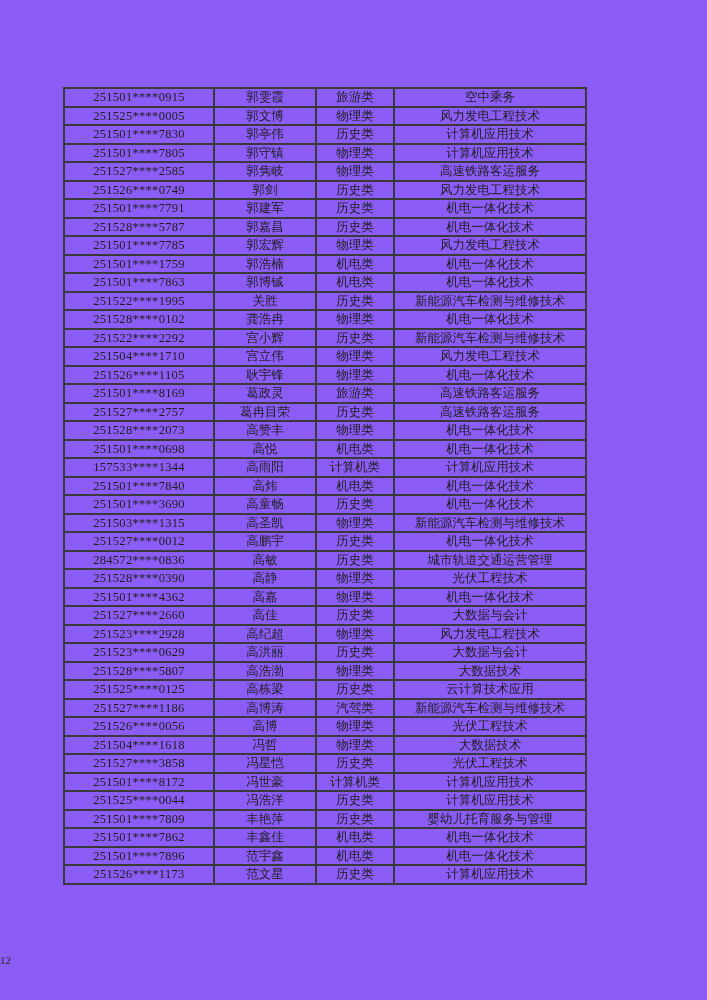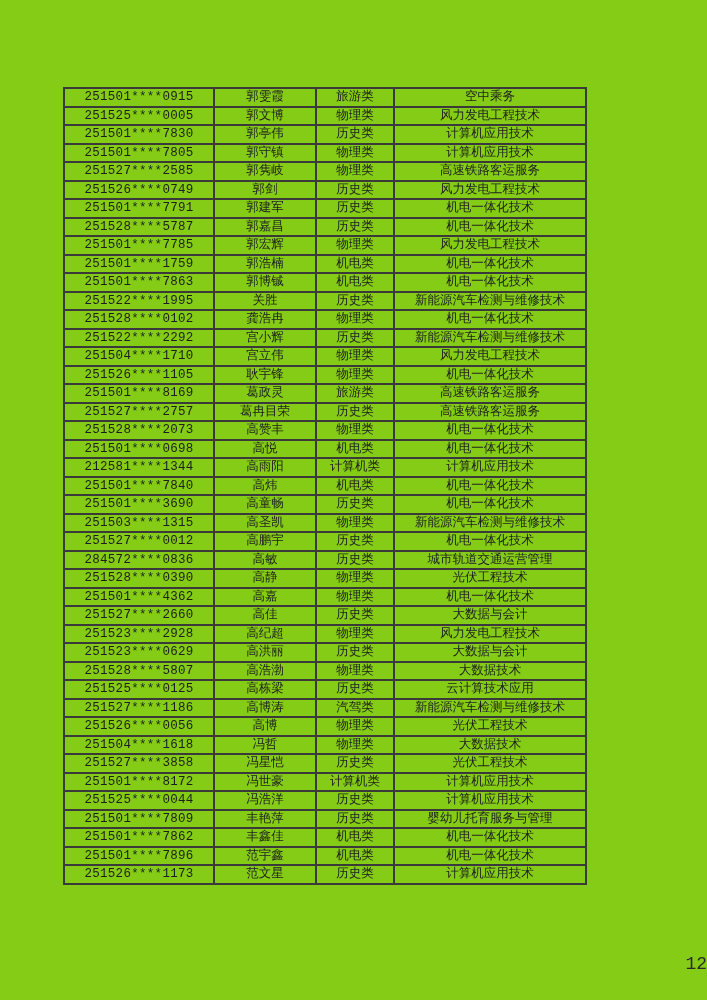--- a/index.html
+++ b/index.html
@@ -10,22 +10,21 @@
   body {
     width: 707px;
     height: 1000px;
     position: relative;
     font-family: "Liberation Serif", "DejaVu Serif", serif;
     color: #1e1e1e;
   }
   .doc-page {
     position: absolute;
     inset: 0;
-    background: #84cc16;
-    font-family: Liberation Mono, monospace;
+    background: #8b5cf6;
   }
   .table-wrap {
     position: absolute;
     left: 63px;
     top: 87px;
   }
   table.results {
     border-collapse: separate;
     border-spacing: 0;
     table-layout: fixed;
@@ -43,22 +42,22 @@
     white-space: nowrap;
     overflow: hidden;
     color: #1e1e1e;
   }
   td.col-id    { letter-spacing: 0.3px; }
   .page-footer {
     position: absolute;
     left: 0;
     top: 954px;
     width: 707px;
-    text-align: right;
-    font-size: 18px;
+    text-align: left;
+    font-size: 11px;
     color: #2a2a2a;
   }
 </style>
 </head>
 <body>
 
 <div class="doc-page">
 
   <div class="table-wrap">
     <table class="results">
@@ -183,21 +182,21 @@
             <td class="col-category">物理类</td>
             <td class="col-major">机电一体化技术</td>
           </tr>
           <tr>
             <td class="col-id">251501****0698</td>
             <td class="col-name">高悦</td>
             <td class="col-category">机电类</td>
             <td class="col-major">机电一体化技术</td>
           </tr>
           <tr>
-            <td class="col-id">212581****1344</td>
+            <td class="col-id">157533****1344</td>
             <td class="col-name">高雨阳</td>
             <td class="col-category">计算机类</td>
             <td class="col-major">计算机应用技术</td>
           </tr>
           <tr>
             <td class="col-id">251501****7840</td>
             <td class="col-name">高炜</td>
             <td class="col-category">机电类</td>
             <td class="col-major">机电一体化技术</td>
           </tr>

